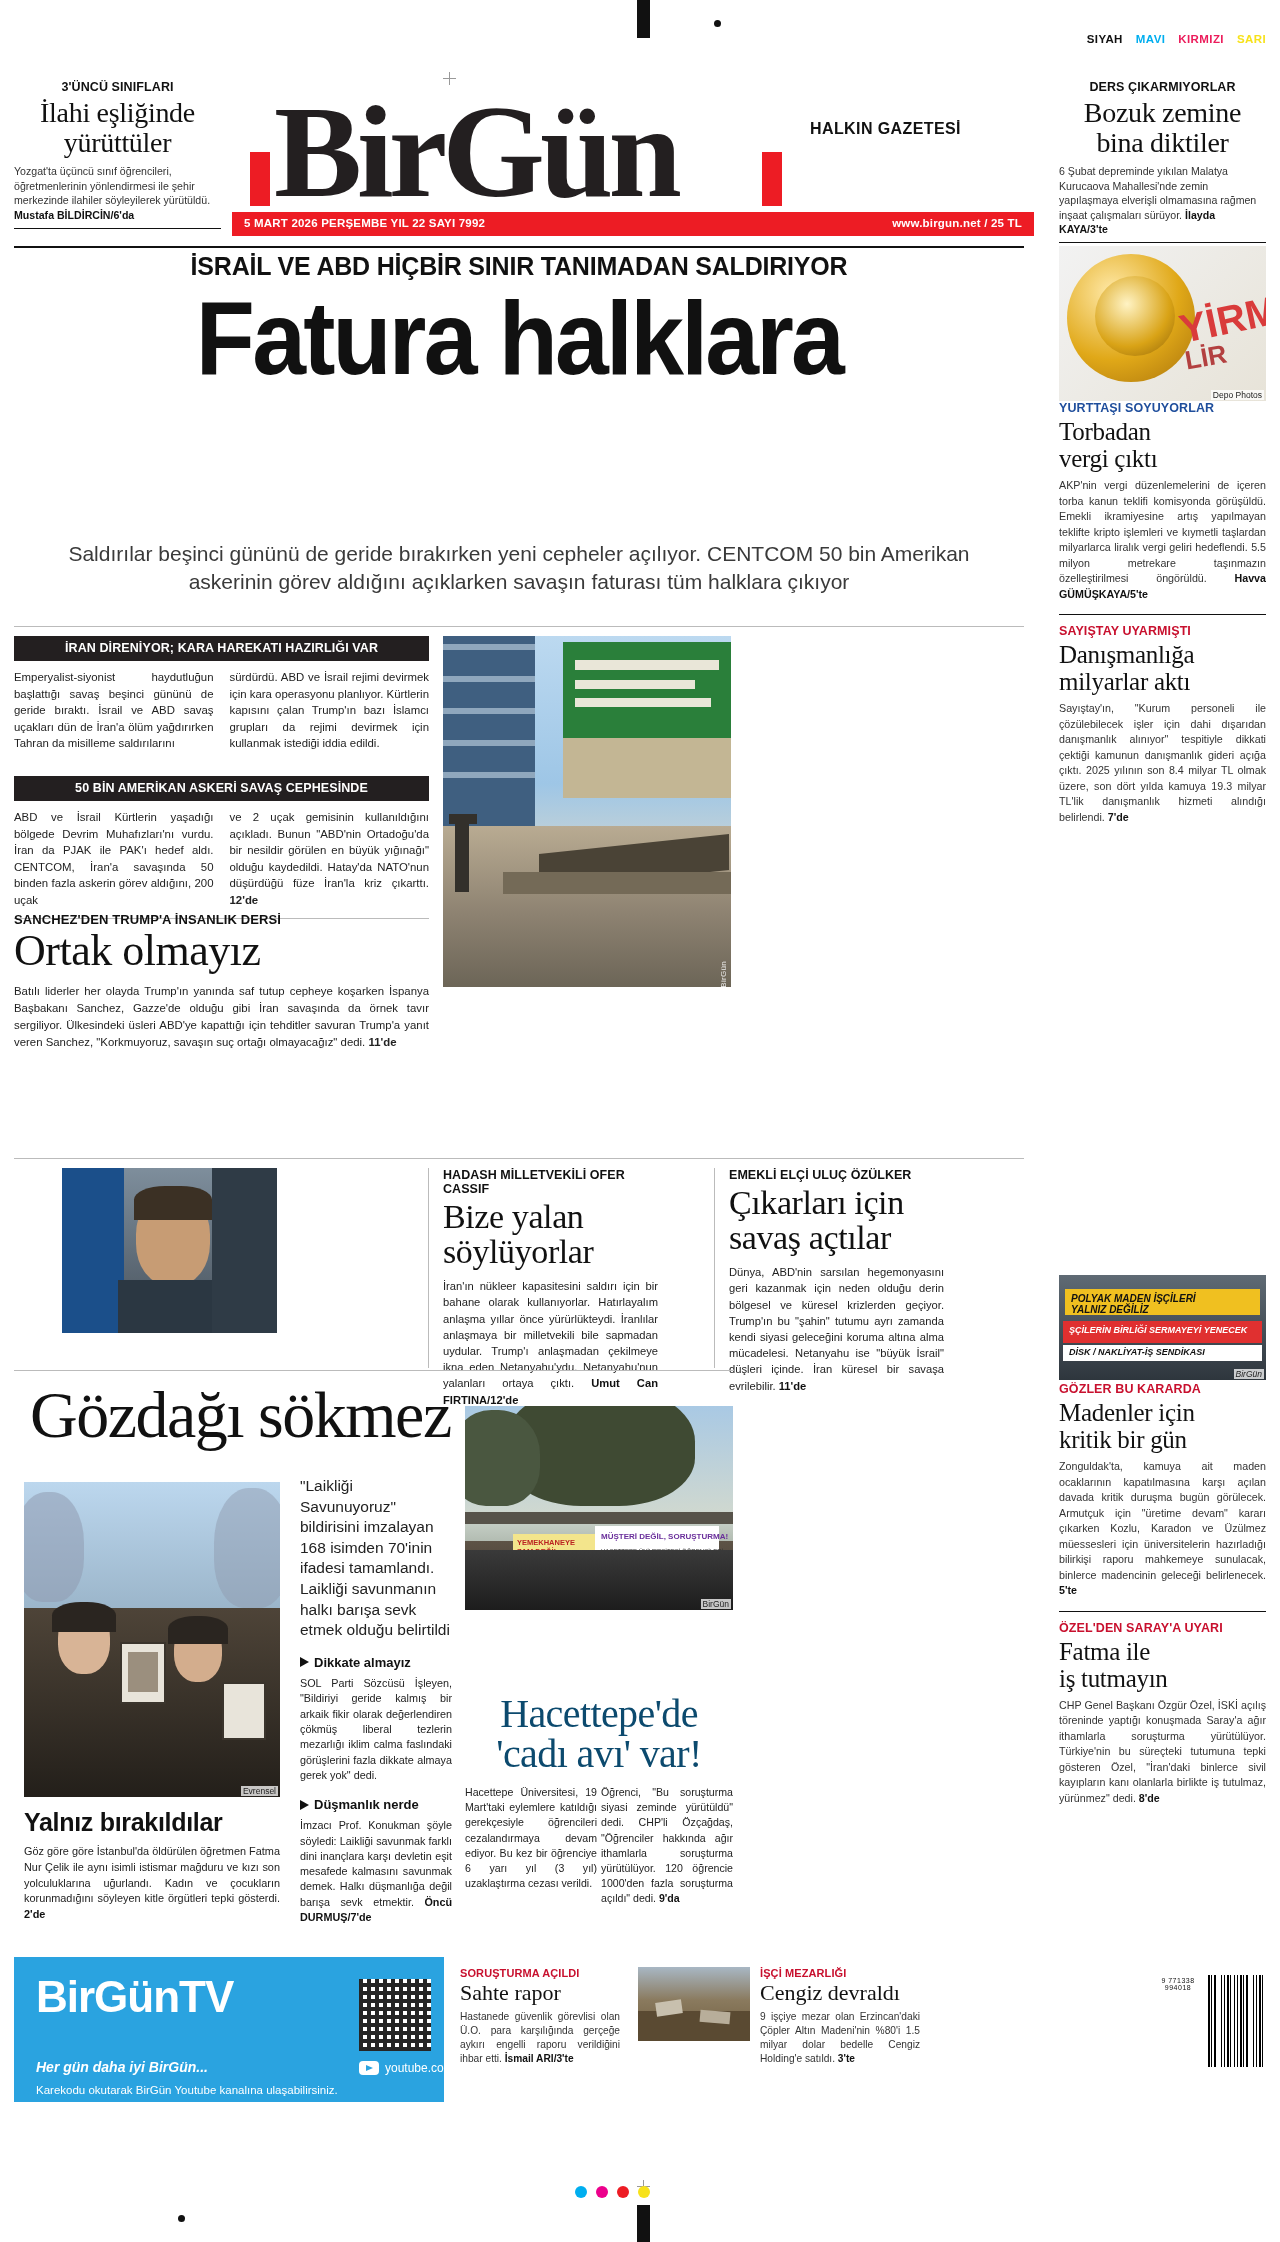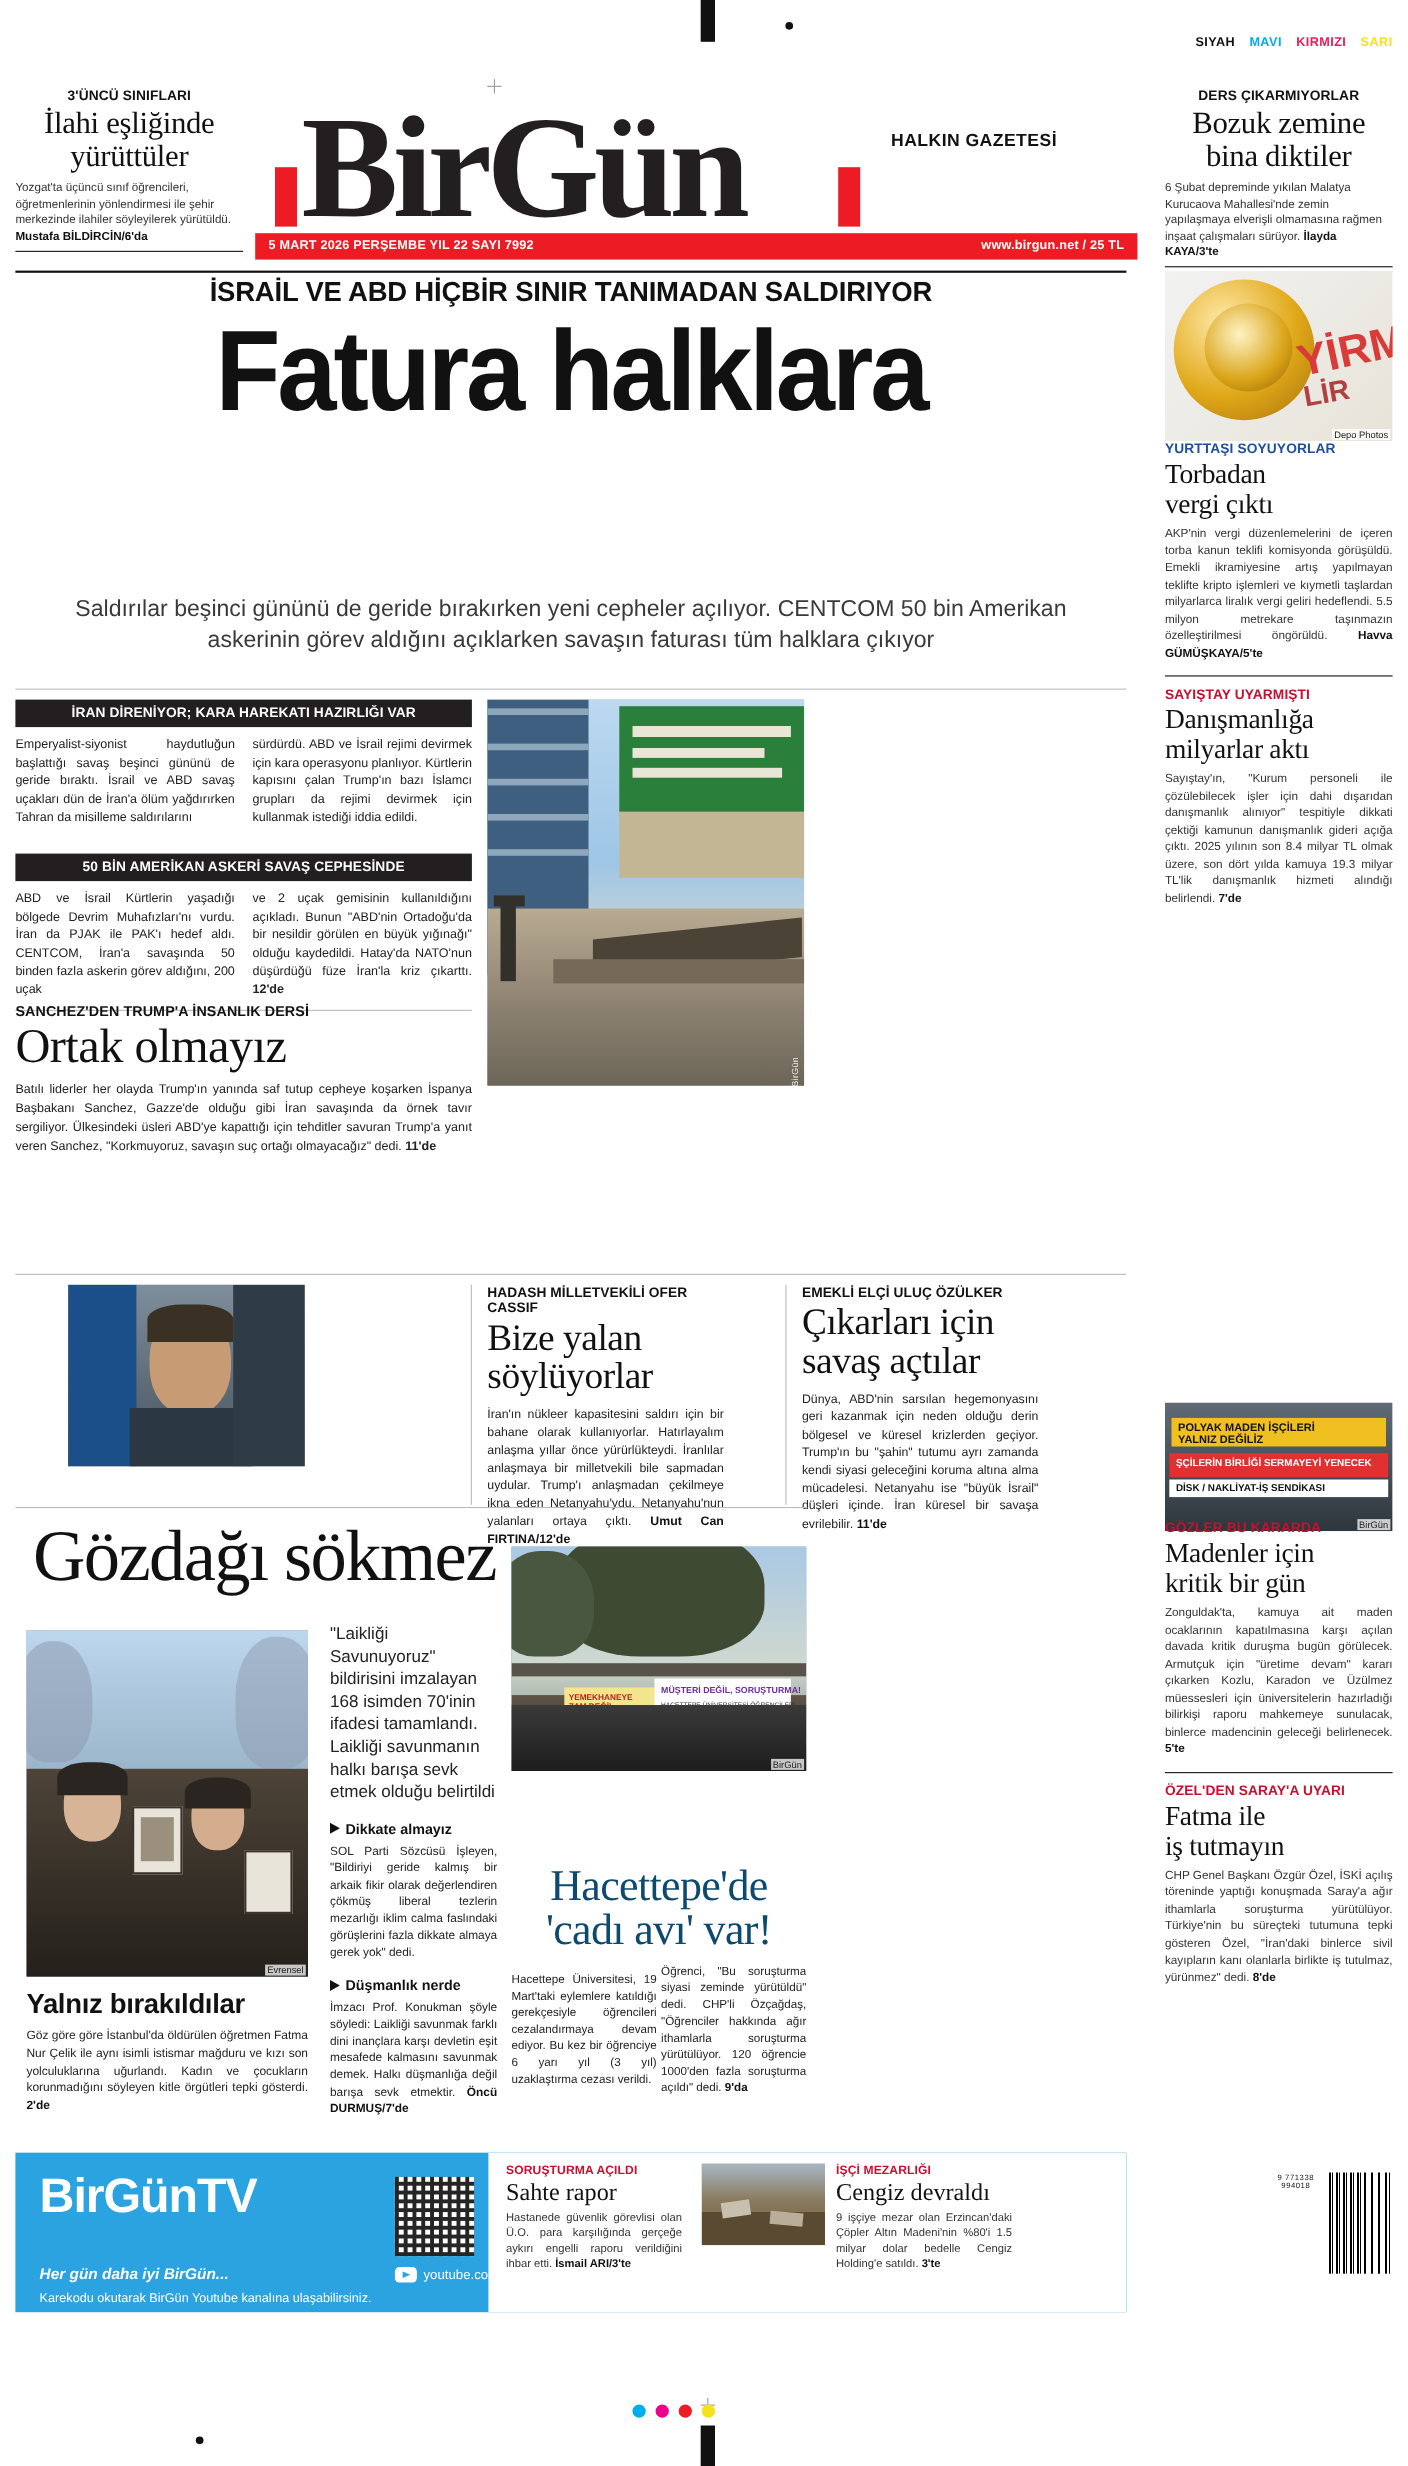--- a/index.html
+++ b/index.html
@@ -134,21 +134,21 @@
   .yalniz { position:absolute; left:24px; top:1808px; width:256px; }
   .yalniz h2 { font-size:25px; font-weight:bold; color:#111; letter-spacing:-.3px; }
   .yalniz p { font-size:10.9px; line-height:1.45; margin-top:7px; color:#222; text-align:justify;}
   .yalniz p b{color:#111;}
 
   .hace-photo { position:absolute; left:465px; top:1406px; width:268px; height:204px;
                 overflow:hidden; background:#7d94ab; }
   .hace { position:absolute; left:465px; top:1694px; width:268px; }
   .hace h2 { font-family:"Liberation Serif", serif; font-size:40px; line-height:.99;
              font-weight:400; color:#0c4a6e; letter-spacing:-.6px;text-align:center;}
-  .hace .cols { display:flex; gap:4px; margin-top:12px;align-items:center; }
+  .hace .cols { display:flex; gap:4px; margin-top:12px; }
   .hace .cols div { flex:1; font-size:10.6px; line-height:1.43; color:#222; text-align:justify;}
   .hace .cols b{color:#111;}
 
   
   .rail2 { position:absolute; right:14px; top:1382px; width:207px; }
 
   
   .banner { position:absolute; left:14px; top:1957px; width:1010px; height:145px;
             background:#2aa3e0; overflow:hidden; }
   .banner .bleft { position:absolute; left:22px; top:18px; width:380px; color:#fff; }
@@ -376,21 +376,21 @@
     <div class="mid-head">
       <span>Çıkarları için</span><br>
       <span>savaş açtılar</span>
     </div>
     <div class="mid-body">
       <span>Dünya, ABD'nin sarsılan hegemonyasını geri kazanmak için neden olduğu derin bölgesel ve küresel krizlerden geçiyor. Trump'ın bu "şahin" tutumu ayrı zamanda kendi siyasi geleceğini koruma altına alma mücadelesi. Netanyahu ise "büyük İsrail" düşleri içinde. İran küresel bir savaşa evrilebilir.</span>
       <b>11'de</b>
     </div>
   </div>
 
-  <div class="rail-photo" style="position:absolute;right:14px;top:1275px;width:207px;height:117px;">
+  <div class="rail-photo" style="position:absolute;right:14px;top:1275px;width:207px;height:105px;font-style:italic;">
     <div class="ph" style="background:linear-gradient(180deg,#5f6a74,#2e363d);"></div>
     <div class="banner-sheet" style="left:6px;top:14px;width:195px;height:26px;background:#f0c020;"></div>
     <div style="position:absolute;left:12px;top:18px;font-size:10px;font-weight:bold;color:#111;">POLYAK MADEN İŞÇİLERİ</div>
     <div style="position:absolute;left:12px;top:29px;font-size:10px;font-weight:bold;color:#111;">YALNIZ DEĞİLİZ</div>
     <div class="banner-sheet" style="left:4px;top:46px;width:199px;height:22px;background:#e03030;"></div>
     <div style="position:absolute;left:10px;top:50px;font-size:9px;font-weight:bold;color:#fff;">ŞÇİLERİN BİRLİĞİ SERMAYEYİ YENECEK</div>
     <div class="banner-sheet" style="left:4px;top:70px;width:199px;height:16px;background:#fff;"></div>
     <div style="position:absolute;left:10px;top:72px;font-size:9px;font-weight:bold;color:#111;">DİSK / NAKLİYAT-İŞ SENDİKASI</div>
     <span class="photo-credit">BirGün</span>
   </div>

